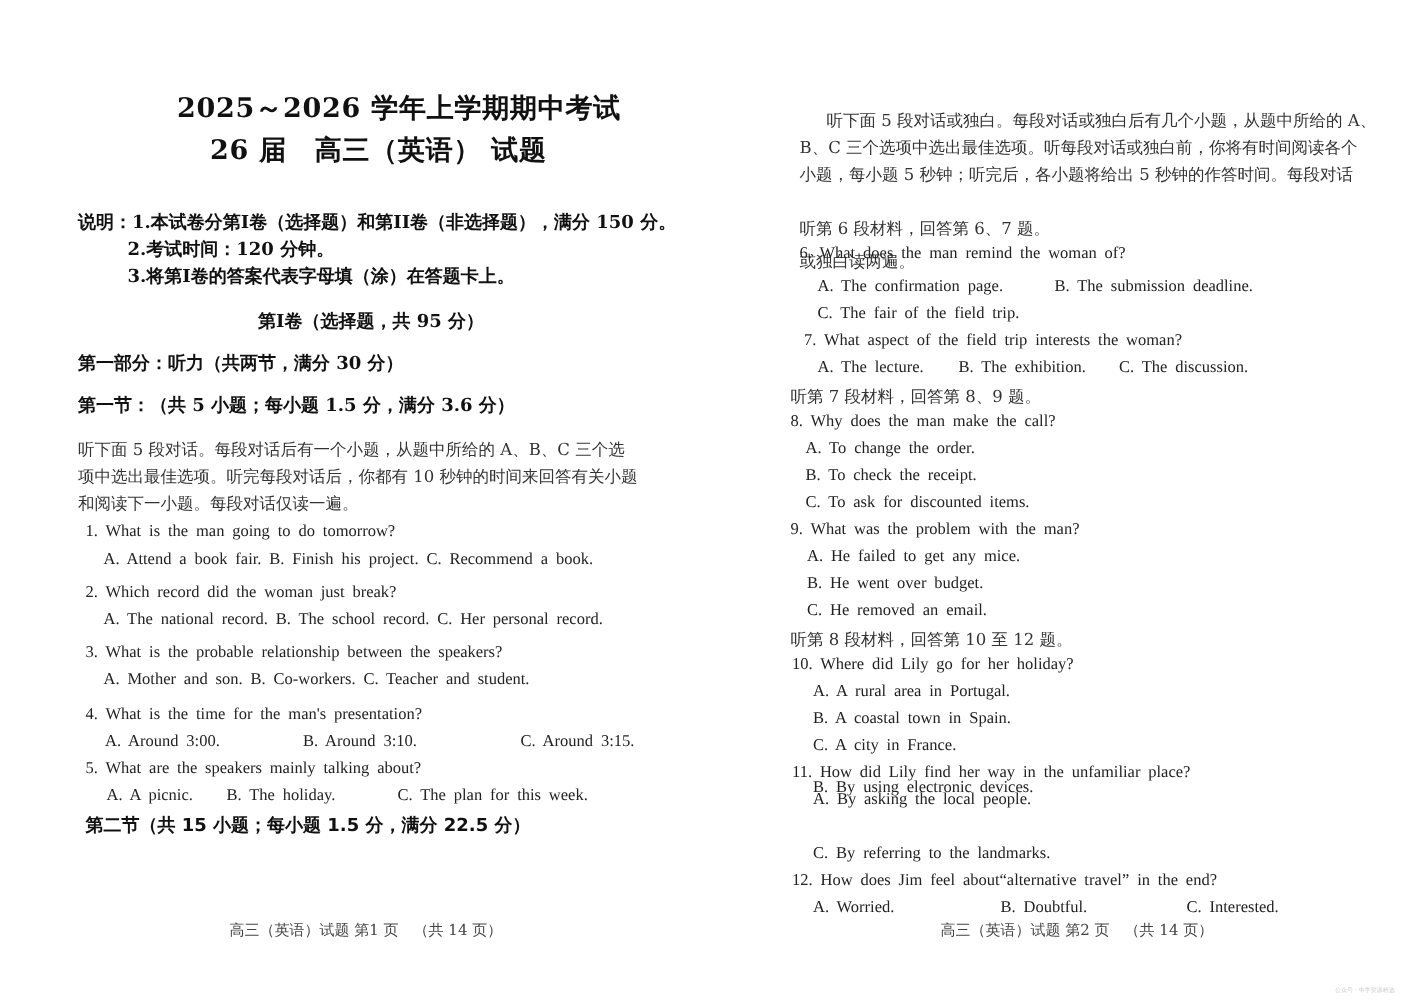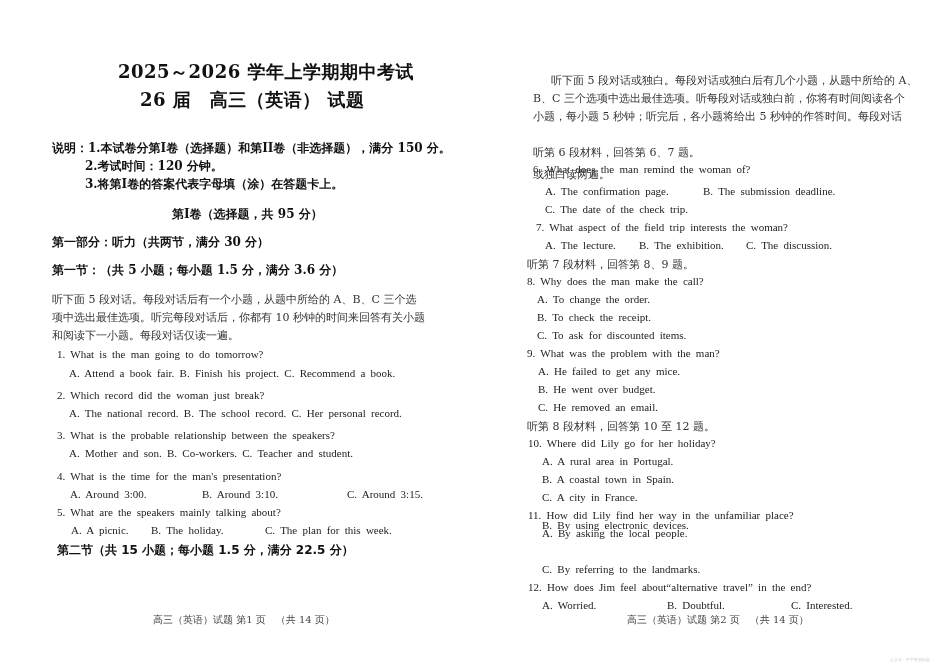--- a/index.html
+++ b/index.html
@@ -60,21 +60,21 @@
   <div class="abs plain" style="left:551px; top:73px;">听下面 5 段对话或独白。每段对话或独白后有几个小题，从题中所给的 A、</div>
   <div class="abs plain" style="left:533px; top:91px;">B、C 三个选项中选出最佳选项。听每段对话或独白前，你将有时间阅读各个</div>
   <div class="abs plain" style="left:533px; top:109px;">小题，每小题 5 秒钟；听完后，各小题将给出 5 秒钟的作答时间。每段对话</div>
   <div class="abs plain" style="left:533px; top:127px;margin-top:40px;">或独白读两遍。</div>
 
   <div class="abs plain" style="left:533px; top:145px;">听第 6 段材料，回答第 6、7 题。</div>
 
   <div class="abs en" style="left:533px; top:163px;">6. What does the man remind the woman of?</div>
   <div class="abs en" style="left:545px; top:185px;">A. The confirmation page.</div>
   <div class="abs en" style="left:703px; top:185px;">B. The submission deadline.</div>
-  <div class="abs en" style="left:545px; top:203px;">C. The date of the check trip.</div>
+  <div class="abs en" style="left:545px; top:203px;">C. The fair of the field trip.</div>
 
   <div class="abs en" style="left:536px; top:221px;">7. What aspect of the field trip interests the woman?</div>
   <div class="abs en" style="left:545px; top:239px;">A. The lecture.</div>
   <div class="abs en" style="left:639px; top:239px;">B. The exhibition.</div>
   <div class="abs en" style="left:746px; top:239px;">C. The discussion.</div>
 
   <div class="abs plain" style="left:527px; top:257px;">听第 7 段材料，回答第 8、9 题。</div>
 
   <div class="abs en" style="left:527px; top:275px;">8. Why does the man make the call?</div>
   <div class="abs en" style="left:537px; top:293px;">A. To change the order.</div>

